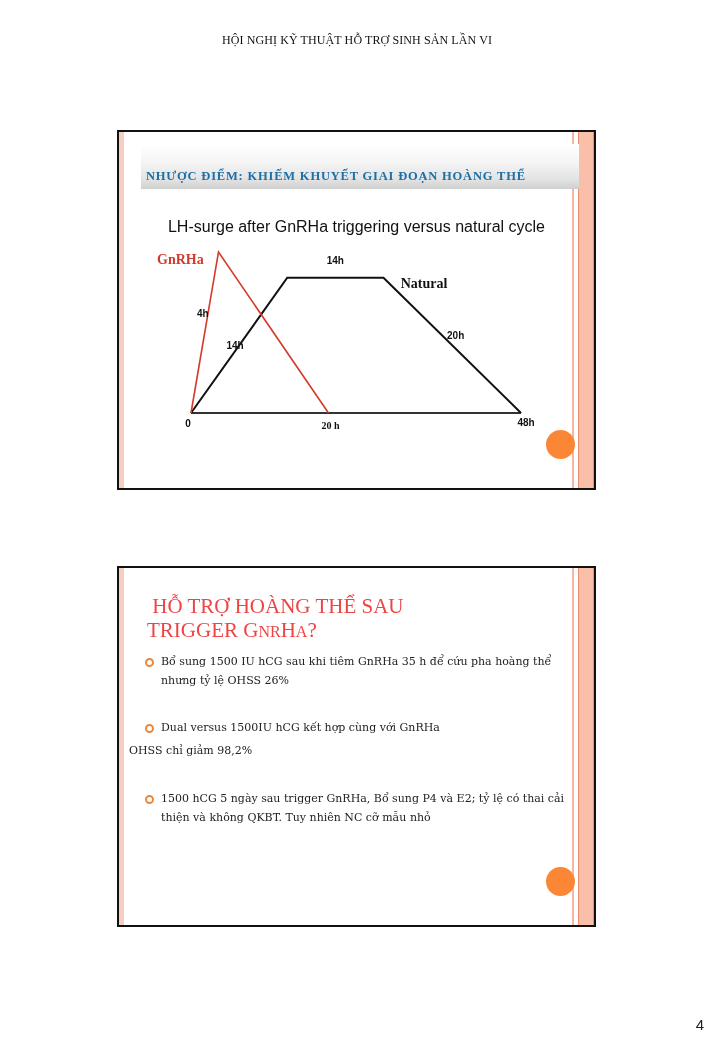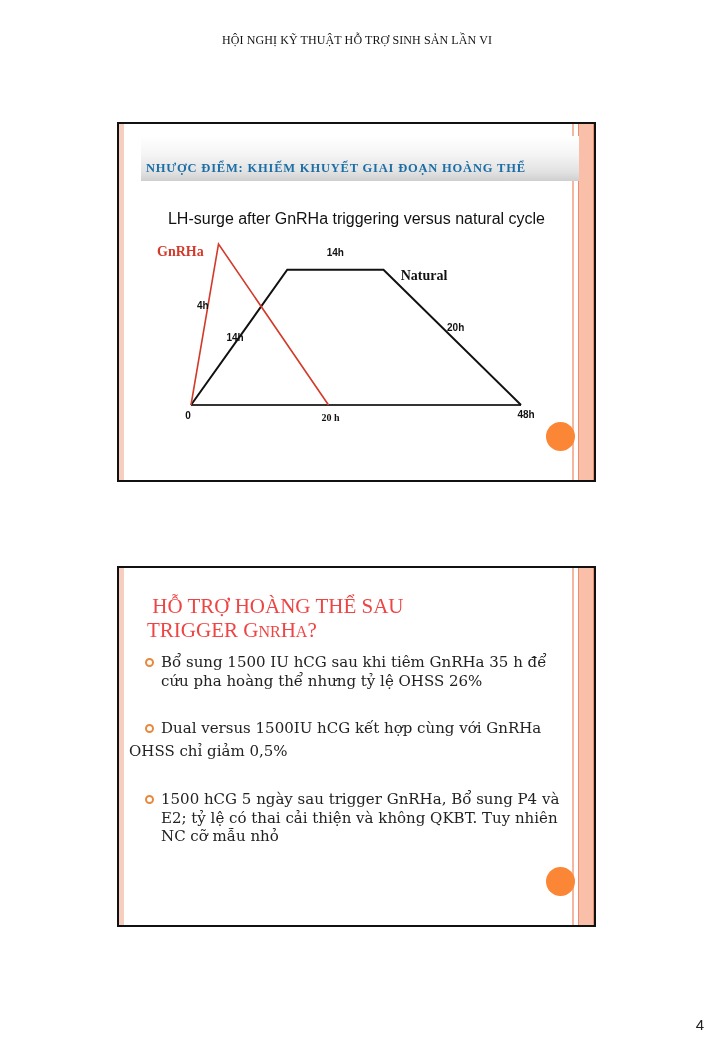--- a/index.html
+++ b/index.html
@@ -1,41 +1,41 @@
 <!DOCTYPE html>
 <html><head>
 <meta charset="utf-8">
 <style>
   html, body { margin:0; padding:0; background:#ffffff; }
   body { width:714px; height:1042px; position:relative; overflow:hidden; font-family:"Liberation Serif", serif; }
   .page-header { position:absolute; left:0; top:33px; width:714px; text-align:center; font-size:12px; color:#111; letter-spacing:0.1px; }
   .page-number { position:absolute; right:10px; top:1016px; font-family:"Liberation Sans", sans-serif; font-size:15px; color:#222; }
 
   .slide { position:absolute; left:117px; width:479px; background:#fff; border:2px solid #111; box-sizing:border-box; overflow:hidden; }
-  .slide1 { top:122px; height:360px;text-decoration:underline; }
+  .slide1 { top:130px; height:360px;text-decoration:underline; }
   .slide2 { top:566px; height:361px; }
 
   .left-strip { position:absolute; left:0; top:0; bottom:0; width:5px; background:#f6cfc0; }
   .right-deco { position:absolute; right:0; top:0; bottom:0; width:22px; }
   .right-deco .thin { position:absolute; left:0; top:0; bottom:0; width:2px; background:#f4b7a0; }
   .right-deco .wide { position:absolute; left:6px; top:0; bottom:0; width:16px; background:#f9bfa8; border-left:1px solid #e68e70; border-right:1px solid #e68e70; box-sizing:border-box; }
   .right-deco .gap { position:absolute; left:2px; top:0; bottom:0; width:4px; background:#fff; }
 
   .orange-dot { position:absolute; width:29px; height:29px; border-radius:50%; background:#fb8635; }
 
   .title-band { position:absolute; left:22px; top:12px; width:438px; height:45px;
     background:linear-gradient(to bottom,#ffffff 0%,#f5f5f5 40%,#e2e2e2 80%,#cfcfcf 100%); }
   .title-band-text { position:absolute; left:5px; top:25px; font-family:"Liberation Serif", serif; font-weight:bold; font-size:12.5px; color:#1c6fa6; letter-spacing:0.8px; white-space:nowrap; }
 
   .chart-title { position:absolute; left:0; width:100%; top:86px; text-align:center; font-family:"Liberation Sans", sans-serif; font-size:16px; color:#111; }
   .chart-svg { position:absolute; left:0; top:0; }
 
   .s2-title { position:absolute; left:28px; top:26px; font-family:"Liberation Serif", serif; font-weight:normal; font-size:21px; line-height:24px; color:#ef4444; }
   .s2-title .sc { font-size:16px;margin-top:31px; }
-  .s2-body { position:absolute; left:26px; top:85px; width:420px; font-family:"DejaVu Serif", serif; font-size:15px; line-height:18.5px; color:#222; }
+  .s2-body { position:absolute; left:26px; top:85px; width:420px; font-family:"DejaVu Serif", serif; font-size:11px; line-height:18.5px; color:#222; }
   .bullet { position:relative; padding-left:16px; }
   .bullet .bmark { position:absolute; left:0; top:5px; width:5px; height:5px; border:2px solid #e8883f; border-radius:50%; }
   .plain { position:relative; padding-left:0; }
 </style>
 </head>
 <body>
 
 <div class="page-header">HỘI NGHỊ KỸ THUẬT HỖ TRỢ SINH SẢN LẦN VI</div>
 
 <div class="slide slide1">
@@ -85,21 +85,21 @@
   <div class="s2-body">
     <div class="bullet" style="margin-bottom:29px;">
       <span class="bmark"></span>
       <span>Bổ sung 1500  IU hCG sau khi tiêm GnRHa 35 h để cứu pha hoàng thể nhưng tỷ lệ OHSS 26%</span>
     </div>
     <div class="bullet">
       <span class="bmark"></span>
       <span>Dual versus 1500IU hCG kết hợp cùng với GnRHa</span>
     </div>
     <div class="plain" style="margin-left:-16px; margin-top:4px; margin-bottom:30px;">
-      <span>OHSS chỉ giảm 0,5%</span>
+      <span>OHSS chỉ giảm 98,2%</span>
     </div>
     <div class="bullet">
       <span class="bmark"></span>
       <span> 1500 hCG 5 ngày sau trigger GnRHa,  Bổ sung P4 và E2; tỷ lệ có thai cải thiện và không QKBT. Tuy nhiên NC cỡ mẫu nhỏ</span>
     </div>
   </div>
 
   <div class="orange-dot" style="left:427px; top:299px;"></div>
 </div>
 

